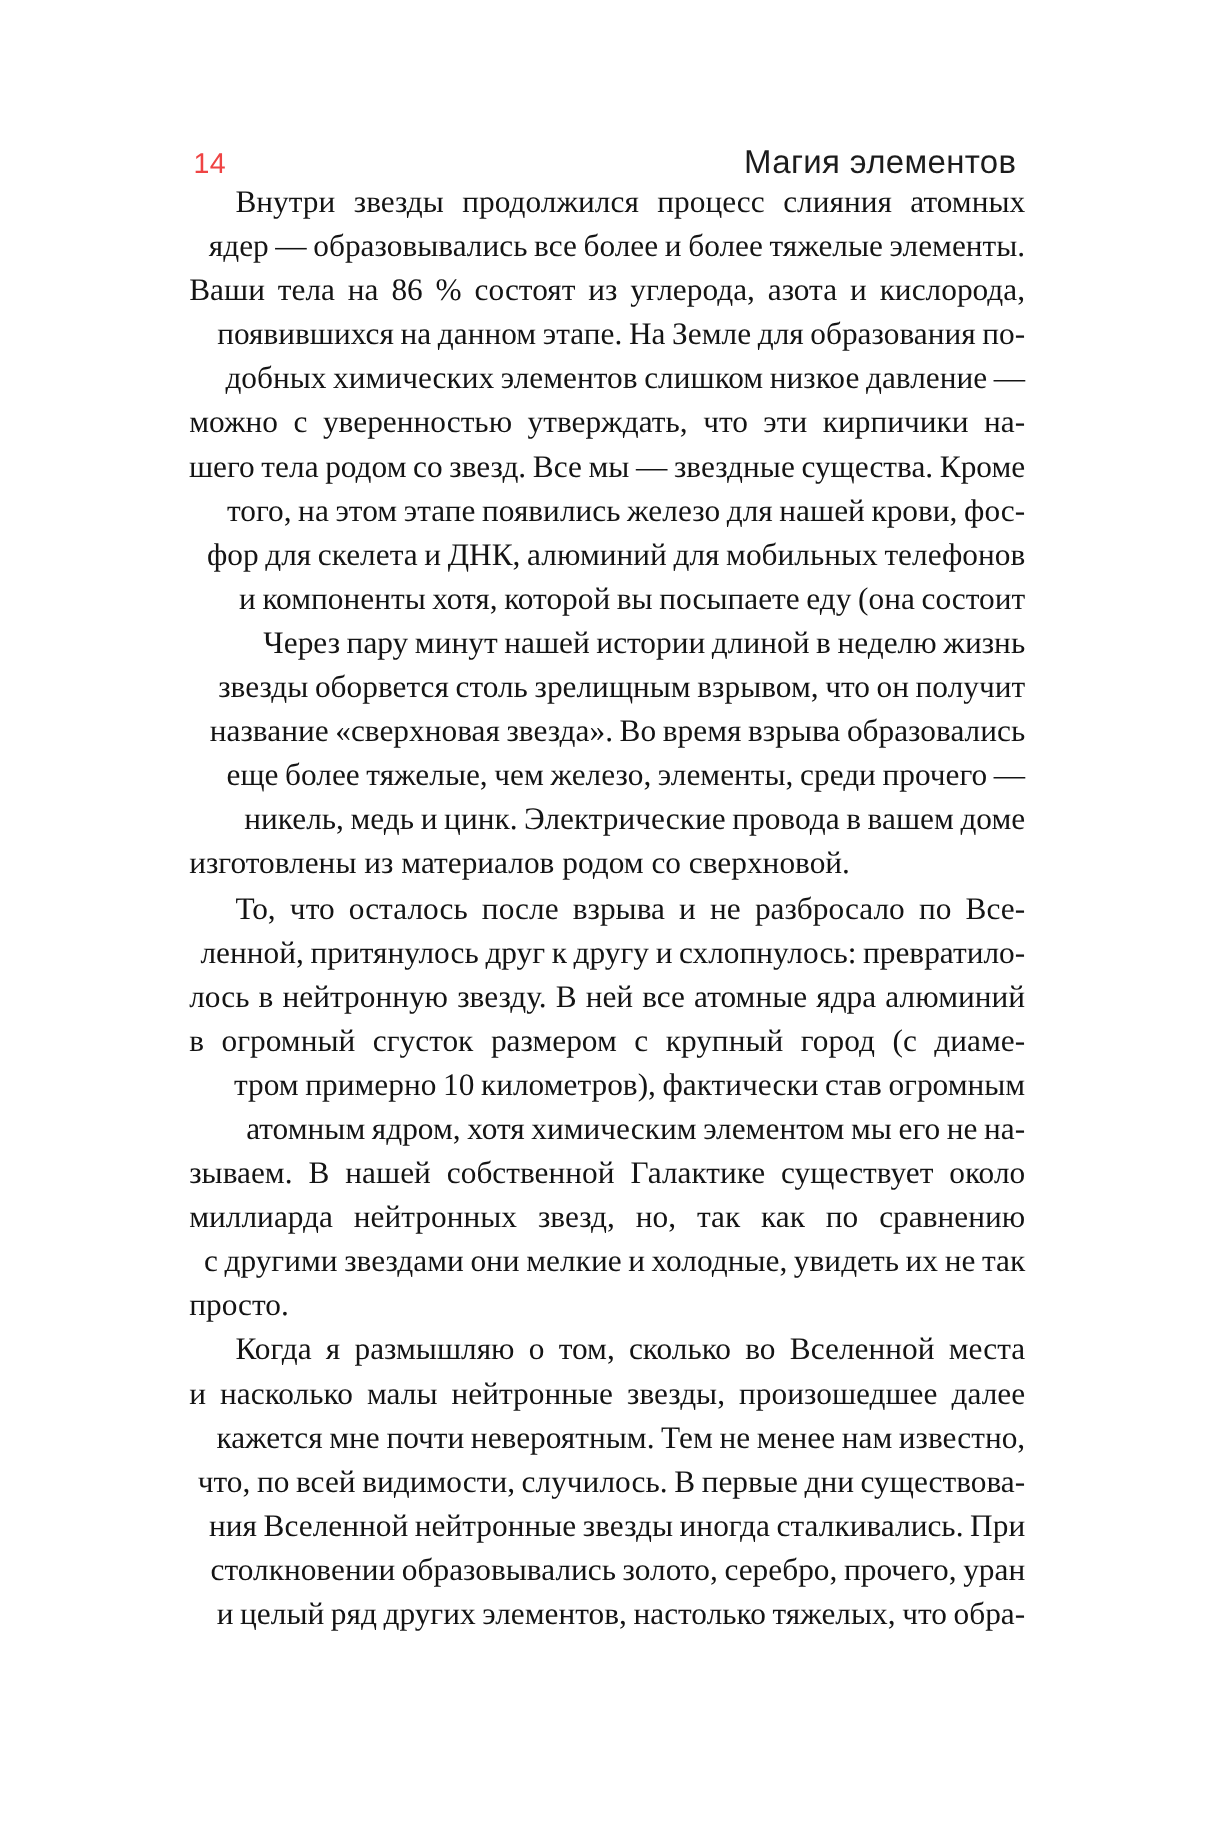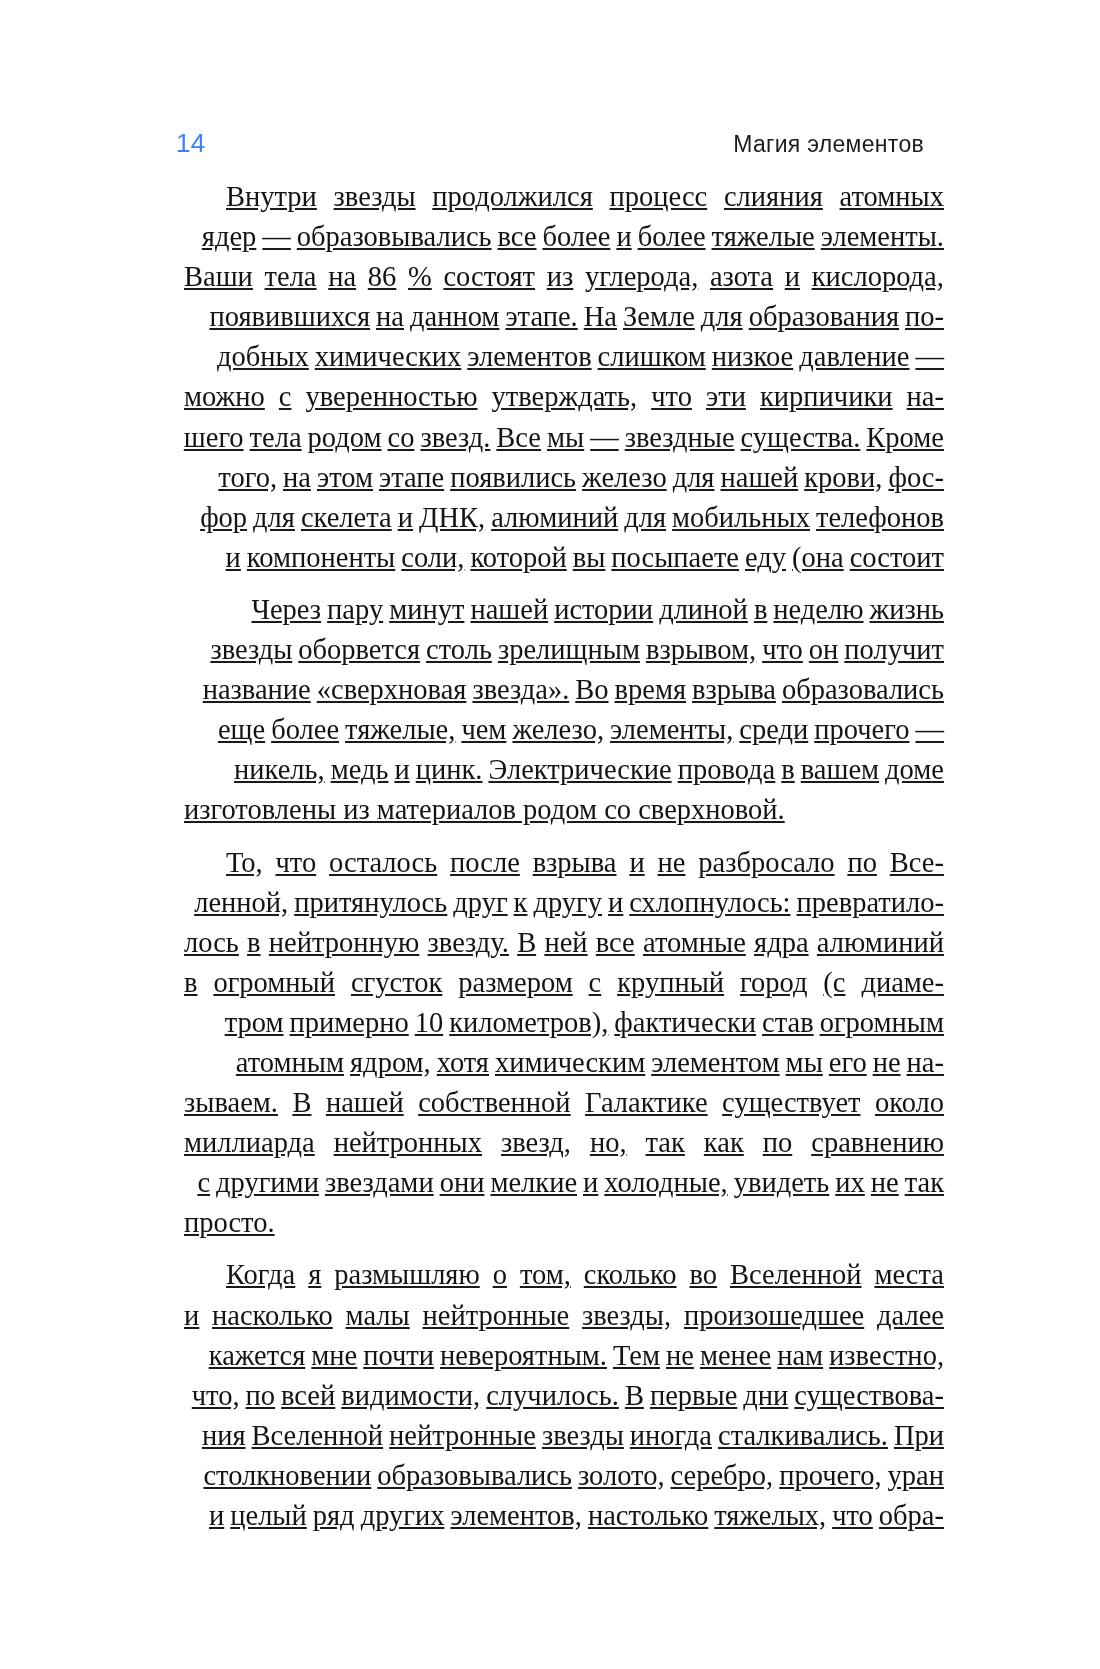--- a/index.html
+++ b/index.html
@@ -27,41 +27,40 @@
     align-items: baseline;
     justify-content: space-between;
     font-family: "Liberation Sans", "DejaVu Sans", sans-serif;
     font-size: 25px;
     color: #202020;
     letter-spacing: 0.2px;
   }
   .folio {
     font-family: "Liberation Sans", "DejaVu Sans", sans-serif;
     font-size: 26px;
-    color: #3b82f6;
+    color: #ef4444;
     margin-top: 25px;
   }
   .head-title {
     font-family: "Liberation Sans", "DejaVu Sans", sans-serif;
-    font-size: 23px;
+    font-size: 30px;
     color: #1c1c1c;
     letter-spacing: 0.3px;
     margin-top: 34px;
   }
 
   .textblock {
     position: absolute;
     top: 165px;
     left: 172px;
     width: 760px;
   }
 
   .para {
-    margin: 12px;
-    text-decoration: underline;
+    margin: 0;
   }
 
   
   .ln {
     display: block;
     width: 760px;
     height: 40.1px;
     line-height: 40.1px;
     font-size: 28.5px;
     white-space: nowrap;
@@ -203,21 +202,21 @@
           <span class="w">и</span>
           <span class="w">ДНК,</span>
           <span class="w">алюминий</span>
           <span class="w">для</span>
           <span class="w">мобильных</span>
           <span class="w">телефонов</span>
         </span>
         <span class="ln j tight">
           <span class="w">и</span>
           <span class="w">компоненты</span>
-          <span class="w">соли,</span>
+          <span class="w">хотя,</span>
           <span class="w">которой</span>
           <span class="w">вы</span>
           <span class="w">посыпаете</span>
           <span class="w">еду</span>
           <span class="w">(она</span>
           <span class="w">состоит</span>
         </span>
       </p>
       <p class="para">
         <span class="ln j tight indent">

